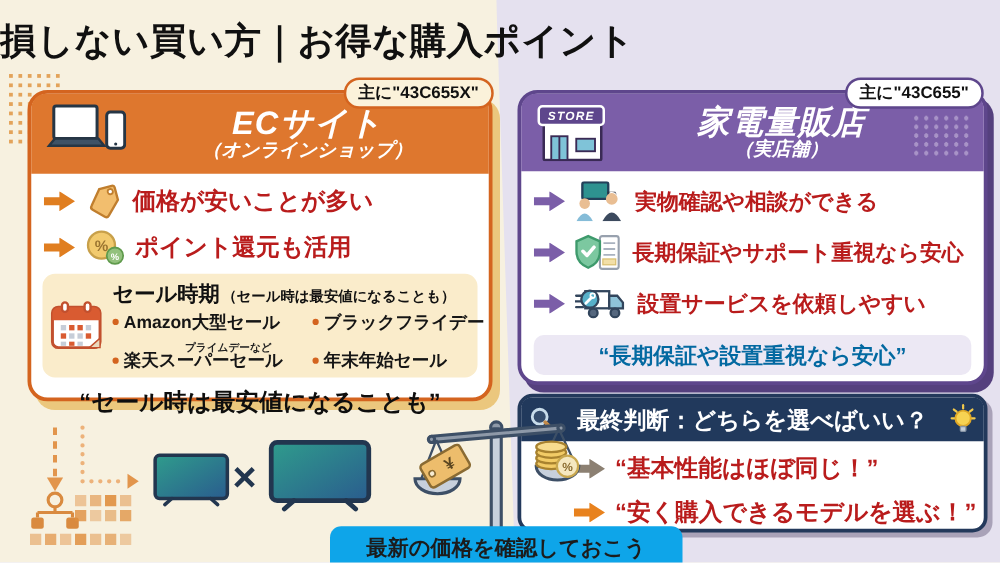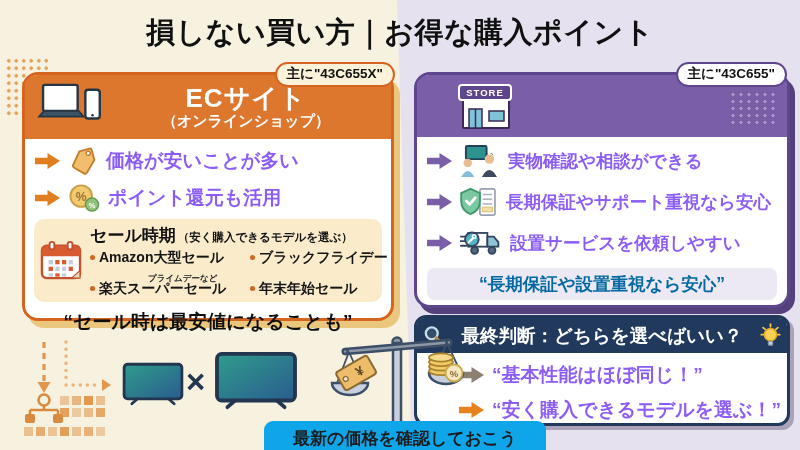--- a/index.html
+++ b/index.html
@@ -1,49 +1,49 @@
 <!DOCTYPE html>
 <html><head>
 <meta charset="utf-8">
 <style>
   html,body{margin:0;padding:0;}
   body{width:800px;height:450px;overflow:hidden;font-family:"Liberation Sans","DejaVu Sans",sans-serif;}
   .stage{position:relative;width:800px;height:450px;background:#F7F1E0;}
   .bg-right{position:absolute;inset:0;background:#E5E1EF;clip-path:polygon(397px 0,800px 0,800px 450px,412px 450px);}
-  .title{position:absolute;top:13px;left:0;width:100%;text-align:center;font-size:29px;font-weight:900;color:#101010;letter-spacing:.5px;z-index:2;margin:0;}
+  .title{position:absolute;top:13px;left:0;width:100%;text-align:left;font-size:29px;font-weight:900;color:#101010;letter-spacing:.5px;z-index:2;margin:0;}
   .deco-dots-tl{position:absolute;left:5px;top:57px;width:46px;height:62px;z-index:1;
     background-image:radial-gradient(circle,#E3A35A 1.7px,transparent 1.9px);background-size:7.5px 7.5px;}
   
   .card{position:absolute;background:#fff;box-sizing:border-box;z-index:2;}
   .ec-card{left:22px;top:72px;width:372px;height:249px;border:3px solid #D4641F;border-radius:16px;box-shadow:6px 7px 0 #EBC77D;}
   .store-card{left:414px;top:72px;width:376px;height:236px;border:3px solid #5E468C;border-radius:16px;box-shadow:5px 6px 0 #55407E;}
-  .card-head{position:relative;display:flex;align-items:center;border-radius:12px 12px 0 0;}
+  .card-head{position:relative;display:flex;align-items:center;border-radius:12px 12px 0 0;font-style:italic;}
   .ec-head{height:64px;background:#DE772E;}
-  .store-head{height:62px;background:#7B5EA8;padding-left:28px;}
+  .store-head{height:62px;background:#7B5EA8;}
   .head-icon{margin-left:12px;flex:0 0 auto;}
   .head-text{flex:1;text-align:center;color:#fff;}
   .head-title{font-size:26px;font-weight:900;line-height:1.05;letter-spacing:1px;}
   .head-sub{font-size:15px;font-weight:800;line-height:1.15;}
   .head-dots{position:absolute;right:10px;top:16px;width:48px;height:34px;
     background-image:radial-gradient(circle,#A留89C7 1.6px,transparent 1.8px);
     background-image:radial-gradient(circle,#A893C7 1.6px,transparent 1.8px);background-size:8px 7px;}
   .badge{position:absolute;top:-13px;font-size:13.5px;font-weight:800;color:#111;padding:1px 10px 2px;border-radius:14px;z-index:4;white-space:nowrap;}
   .ec-badge{right:-4px;background:#FBF2DA;border:2.5px solid #D4641F;}
   .store-badge{right:0;background:#fff;border:2.5px solid #5E468C;}
   
   .point-row{display:flex;align-items:center;gap:8px;padding-left:10px;}
   .ec-card .point-row{margin-top:7px;height:30px;}
   .store-card .point-row{margin-top:7px;height:34px;}
   .barrow{flex:0 0 auto;width:25px;height:16px;clip-path:polygon(0 30%,50% 30%,50% 0,100% 50%,50% 100%,50% 70%,0 70%);}
   .ec-arrow{background:#E07E20;}
   .store-arrow{background:#7B5EA8;}
   .gray-arrow{background:#8C8072;}
   .orange-arrow{background:#E8821E;}
   .point-icon{flex:0 0 auto;display:flex;}
-  .point-text{font-size:19px;font-weight:800;color:#8b5cf6;white-space:nowrap;}
+  .point-text{font-size:19px;font-weight:800;color:#b91c1c;white-space:nowrap;}
   .store-card .point-text{font-size:17.5px;font-family:Liberation Mono, monospace;}
   
   .sale-box{margin:6px 9px 0;background:#FAECCB;border-radius:10px;display:flex;align-items:center;gap:8px;padding:5px 6px;}
   .sale-content{flex:1;}
   .sale-title-row{display:flex;align-items:baseline;gap:2px;}
   .sale-title{font-size:17px;font-weight:900;color:#111;}
   .sale-subtitle{font-size:11.5px;font-weight:800;color:#111;}
   .sale-grid{display:grid;grid-template-columns:160px 1fr;margin-top:3px;row-gap:16px;}
   .sale-item{position:relative;font-size:14px;font-weight:800;color:#151515;white-space:nowrap;line-height:1.1;}
   .sdot{display:inline-block;width:5px;height:5px;border-radius:50%;background:#D4641F;margin:0 4px 2px 0;vertical-align:middle;}
@@ -137,21 +137,21 @@
             <rect x="9" y="35" width="4.5" height="3.5" fill="#C6CDD8"></rect>
               <rect x="16" y="35" width="4.5" height="3.5" fill="#D95B31"></rect>
               <rect x="23" y="35" width="4.5" height="3.5" fill="#C6CDD8"></rect>
           </g>
           <path d="M33 40 h9 v-8 Z" fill="#EAD9BD" stroke="#C2502E" stroke-width="1.2"></path>
         </svg>
       </span>
       <div class="sale-content">
         <div class="sale-title-row">
           <span class="sale-title">セール時期</span>
-          <span class="sale-subtitle">（安く購入できるモデルを選ぶ）</span>
+          <span class="sale-subtitle">（セール時は最安値になることも）</span>
         </div>
         <div class="sale-grid">
           <div class="sale-item">
             <span class="sdot"></span><span>Amazon大型セール</span>
             <div class="sale-note">プライムデーなど</div>
           </div>
           <div class="sale-item">
             <span class="sdot"></span><span>ブラックフライデー</span>
           </div>
           <div class="sale-item">
@@ -173,20 +173,24 @@
       <span class="head-icon">
         <svg width="58" height="46" viewBox="0 0 58 46">
           <rect x="6" y="15" width="46" height="30" rx="1" fill="#fff" stroke="#3A2A55" stroke-width="2"></rect>
           <rect x="2" y="2" width="52" height="15" rx="3" fill="#5E468C" stroke="#fff" stroke-width="2"></rect>
           <text x="28" y="13" font-size="9.5" font-weight="bold" letter-spacing="1" fill="#fff" text-anchor="middle">STORE</text>
           <rect x="12" y="26" width="13" height="19" fill="#7FC3D8" stroke="#3A2A55" stroke-width="1.5"></rect>
           <line x1="18.5" y1="26" x2="18.5" y2="45" stroke="#3A2A55" stroke-width="1.5"></line>
           <rect x="32" y="28" width="15" height="10" fill="#7FC3D8" stroke="#3A2A55" stroke-width="1.5"></rect>
         </svg>
       </span>
+      <div class="head-text" style="margin-right:24px;">
+        <div class="head-title">家電量販店</div>
+        <div class="head-sub">（実店舗）</div>
+      </div>
       <div class="head-dots"></div>
     </header>
 
     <div class="point-row">
       <span class="barrow store-arrow"></span>
       <span class="point-icon">
         <svg width="40" height="32" viewBox="0 0 42 34">
           <rect x="6" y="1" width="22" height="14" rx="1.5" fill="#2E9290" stroke="#23405A" stroke-width="2"></rect>
           <circle cx="8" cy="19" r="4.5" fill="#E9BE93"></circle>
           <path d="M1 34 q7 -13 14 0 Z" fill="#85BCD8"></path>

